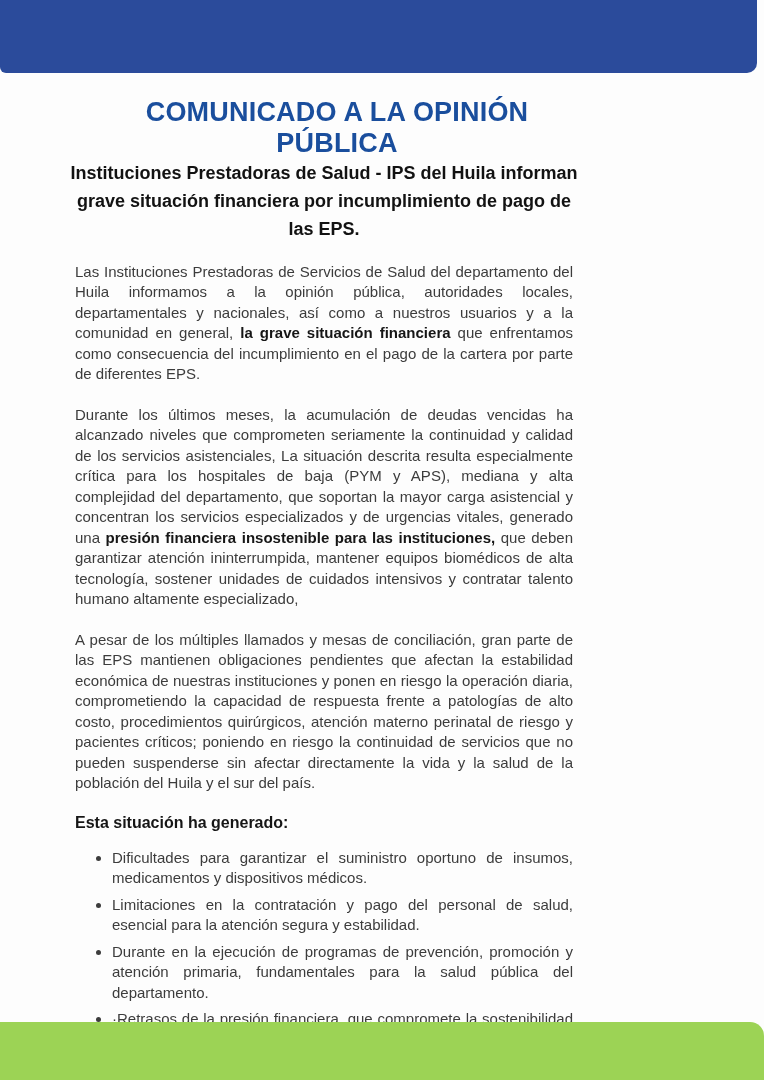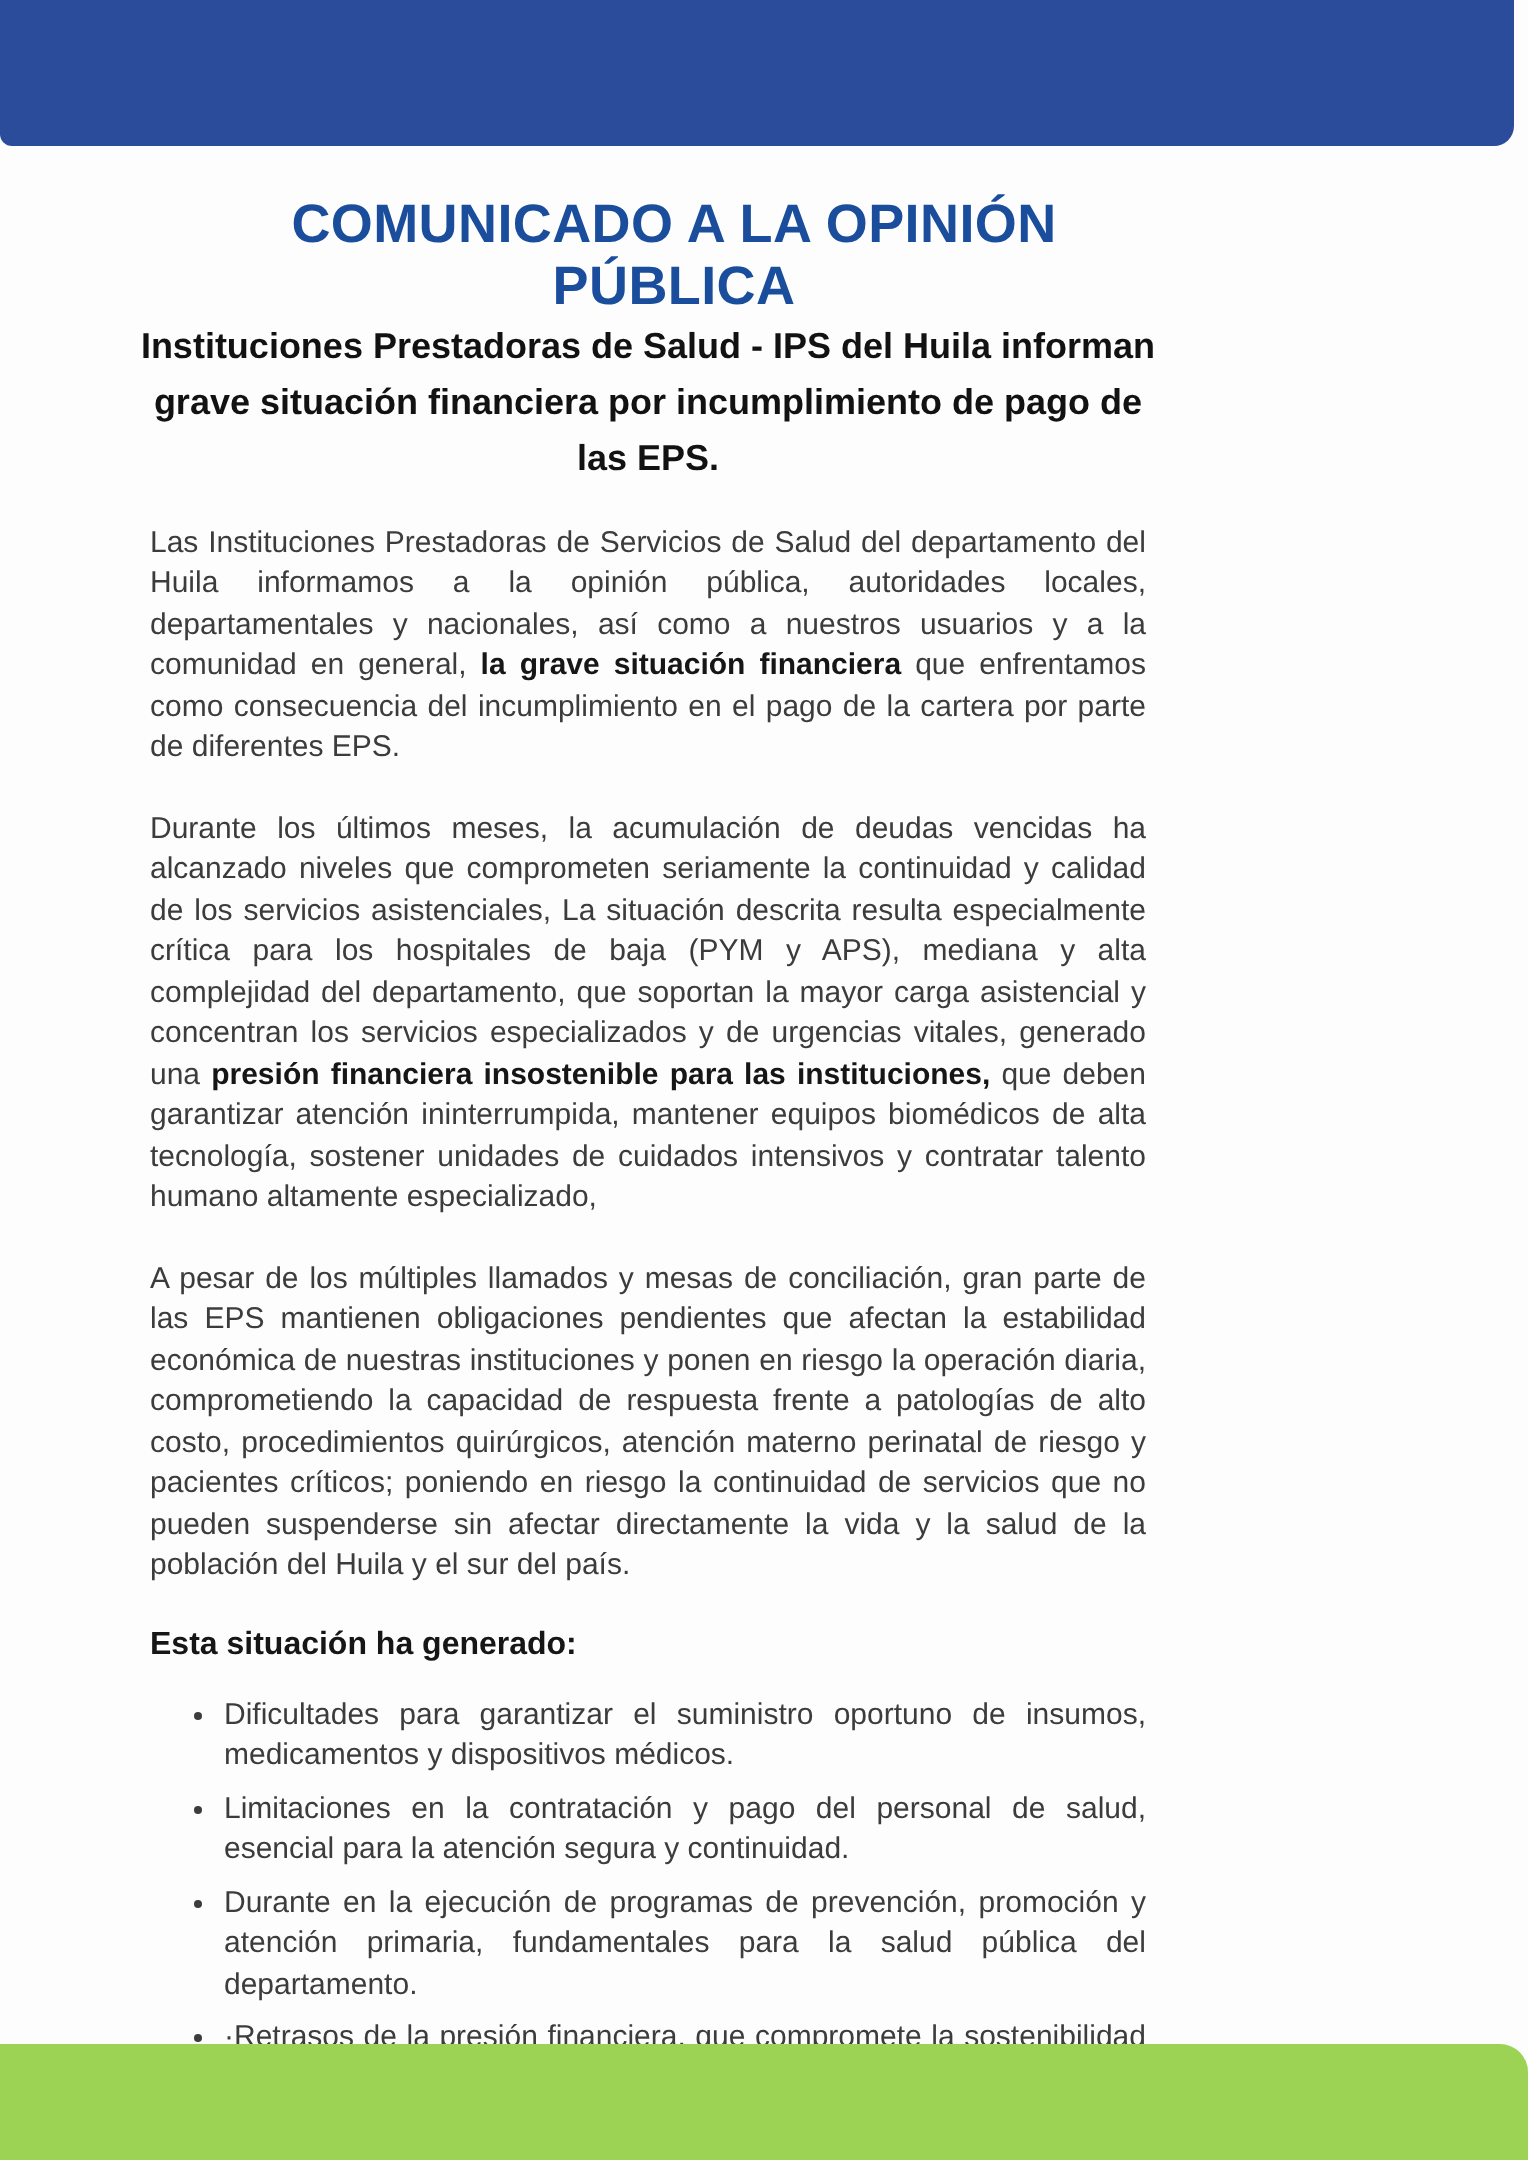--- a/index.html
+++ b/index.html
@@ -106,21 +106,21 @@
     <p class="para"><span>Las Instituciones Prestadoras de Servicios de Salud del departamento del Huila informamos a la opinión pública, autoridades locales, departamentales y nacionales, así como a nuestros usuarios y a la comunidad en general, </span><strong>la grave situación financiera</strong><span> que enfrentamos como consecuencia del incumplimiento en el pago de la cartera por parte de diferentes EPS.</span></p>
 
     <p class="para"><span>Durante los últimos meses, la acumulación de deudas vencidas ha alcanzado niveles que comprometen seriamente la continuidad y calidad de los servicios asistenciales, La situación descrita resulta especialmente crítica para los hospitales de baja (PYM y APS), mediana y alta complejidad del departamento, que soportan la mayor carga asistencial y concentran los servicios especializados y de urgencias vitales, generado una </span><strong>presión financiera insostenible para las instituciones,</strong><span> que deben garantizar atención ininterrumpida, mantener equipos biomédicos de alta tecnología, sostener unidades de cuidados intensivos y contratar talento humano altamente especializado,</span></p>
 
     <p class="para">A pesar de los múltiples llamados y mesas de conciliación, gran parte de las EPS mantienen obligaciones pendientes que afectan la estabilidad económica de nuestras instituciones y ponen en riesgo la operación diaria, comprometiendo la capacidad de respuesta frente a patologías de alto costo, procedimientos quirúrgicos, atención materno perinatal de riesgo y pacientes críticos; poniendo en riesgo la continuidad de servicios que no pueden suspenderse sin afectar directamente la vida y la salud de la población del Huila y el sur del país.</p>
 
     <p class="subhead">Esta situación ha generado:</p>
 
     <ul class="bullets">
       <li><span>Dificultades para garantizar el suministro oportuno de insumos, medicamentos y dispositivos médicos.</span></li>
-      <li><span>Limitaciones en la contratación y pago del personal de salud, esencial para la atención segura y continuidad.</span></li>
+      <li><span>Limitaciones en la contratación y pago del personal de salud, esencial para la atención segura y estabilidad.</span></li>
       <li><span>Durante en la ejecución de programas de prevención, promoción y atención primaria, fundamentales para la salud pública del departamento.</span></li>
       <li><span>·Retrasos de la presión financiera, que compromete la sostenibilidad de los servicios y la capacidad de respuesta frente a contingencias sanitarias.</span></li>
     </ul>
 
   </main>
 
   <div class="bottom-bar"></div>
 
 </div>
 

